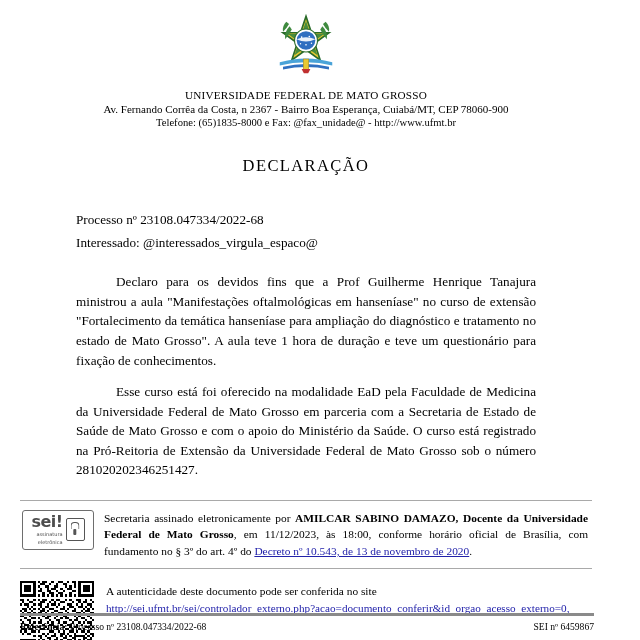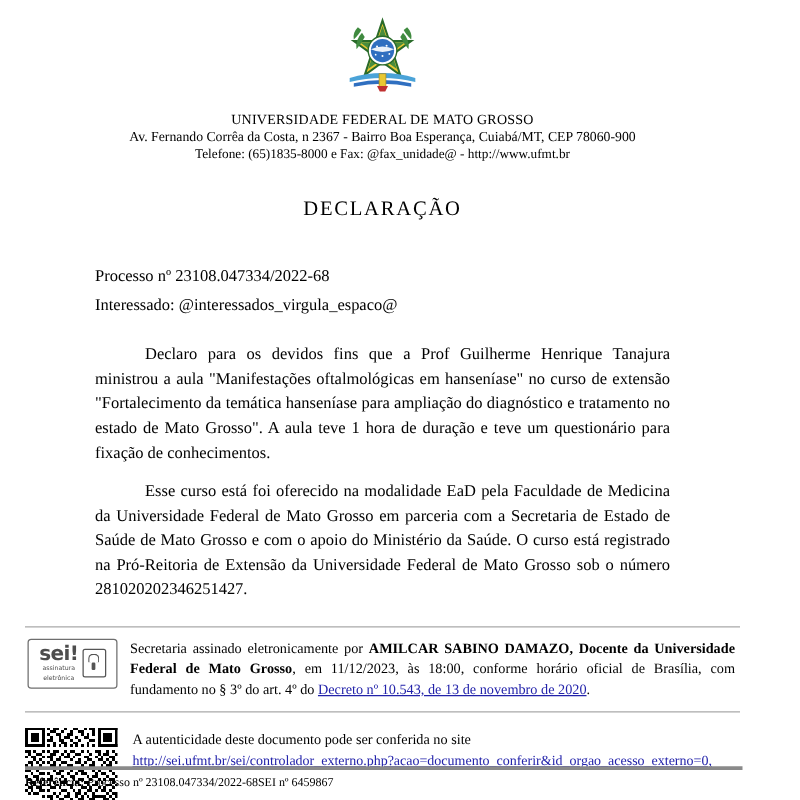--- a/index.html
+++ b/index.html
@@ -101,21 +101,21 @@
     display: flex;
     align-items: center;
     justify-content: center;
     gap: 3px;
     padding: 0 3px;
     box-sizing: border-box;
   }
   .sei-text {
     display: flex;
     flex-direction: column;
-    align-items: center;
+    align-items: flex-end;
     line-height: 1;
   }
   .sei-word {
     font-family: "DejaVu Sans", sans-serif;
     font-weight: bold;
     font-size: 16px;
     letter-spacing: -0.5px;
     color: #4d4d4d;
   }
   .sei-sub {
@@ -201,21 +201,21 @@
     right: 18px;
     bottom: 8px;
   }
   .footer-rule {
     height: 3px;
     background: #8a8a8a;
     margin-bottom: 5px;
   }
   .footer-row {
     display: flex;
-    justify-content: flex-start;
+    justify-content: space-between;
     align-items: baseline;
     font-size: 9.6px;
   }
   .footer-left b { font-weight: bold; }
 </style>
 </head>
 <body>
 
 <div class="page">
 

